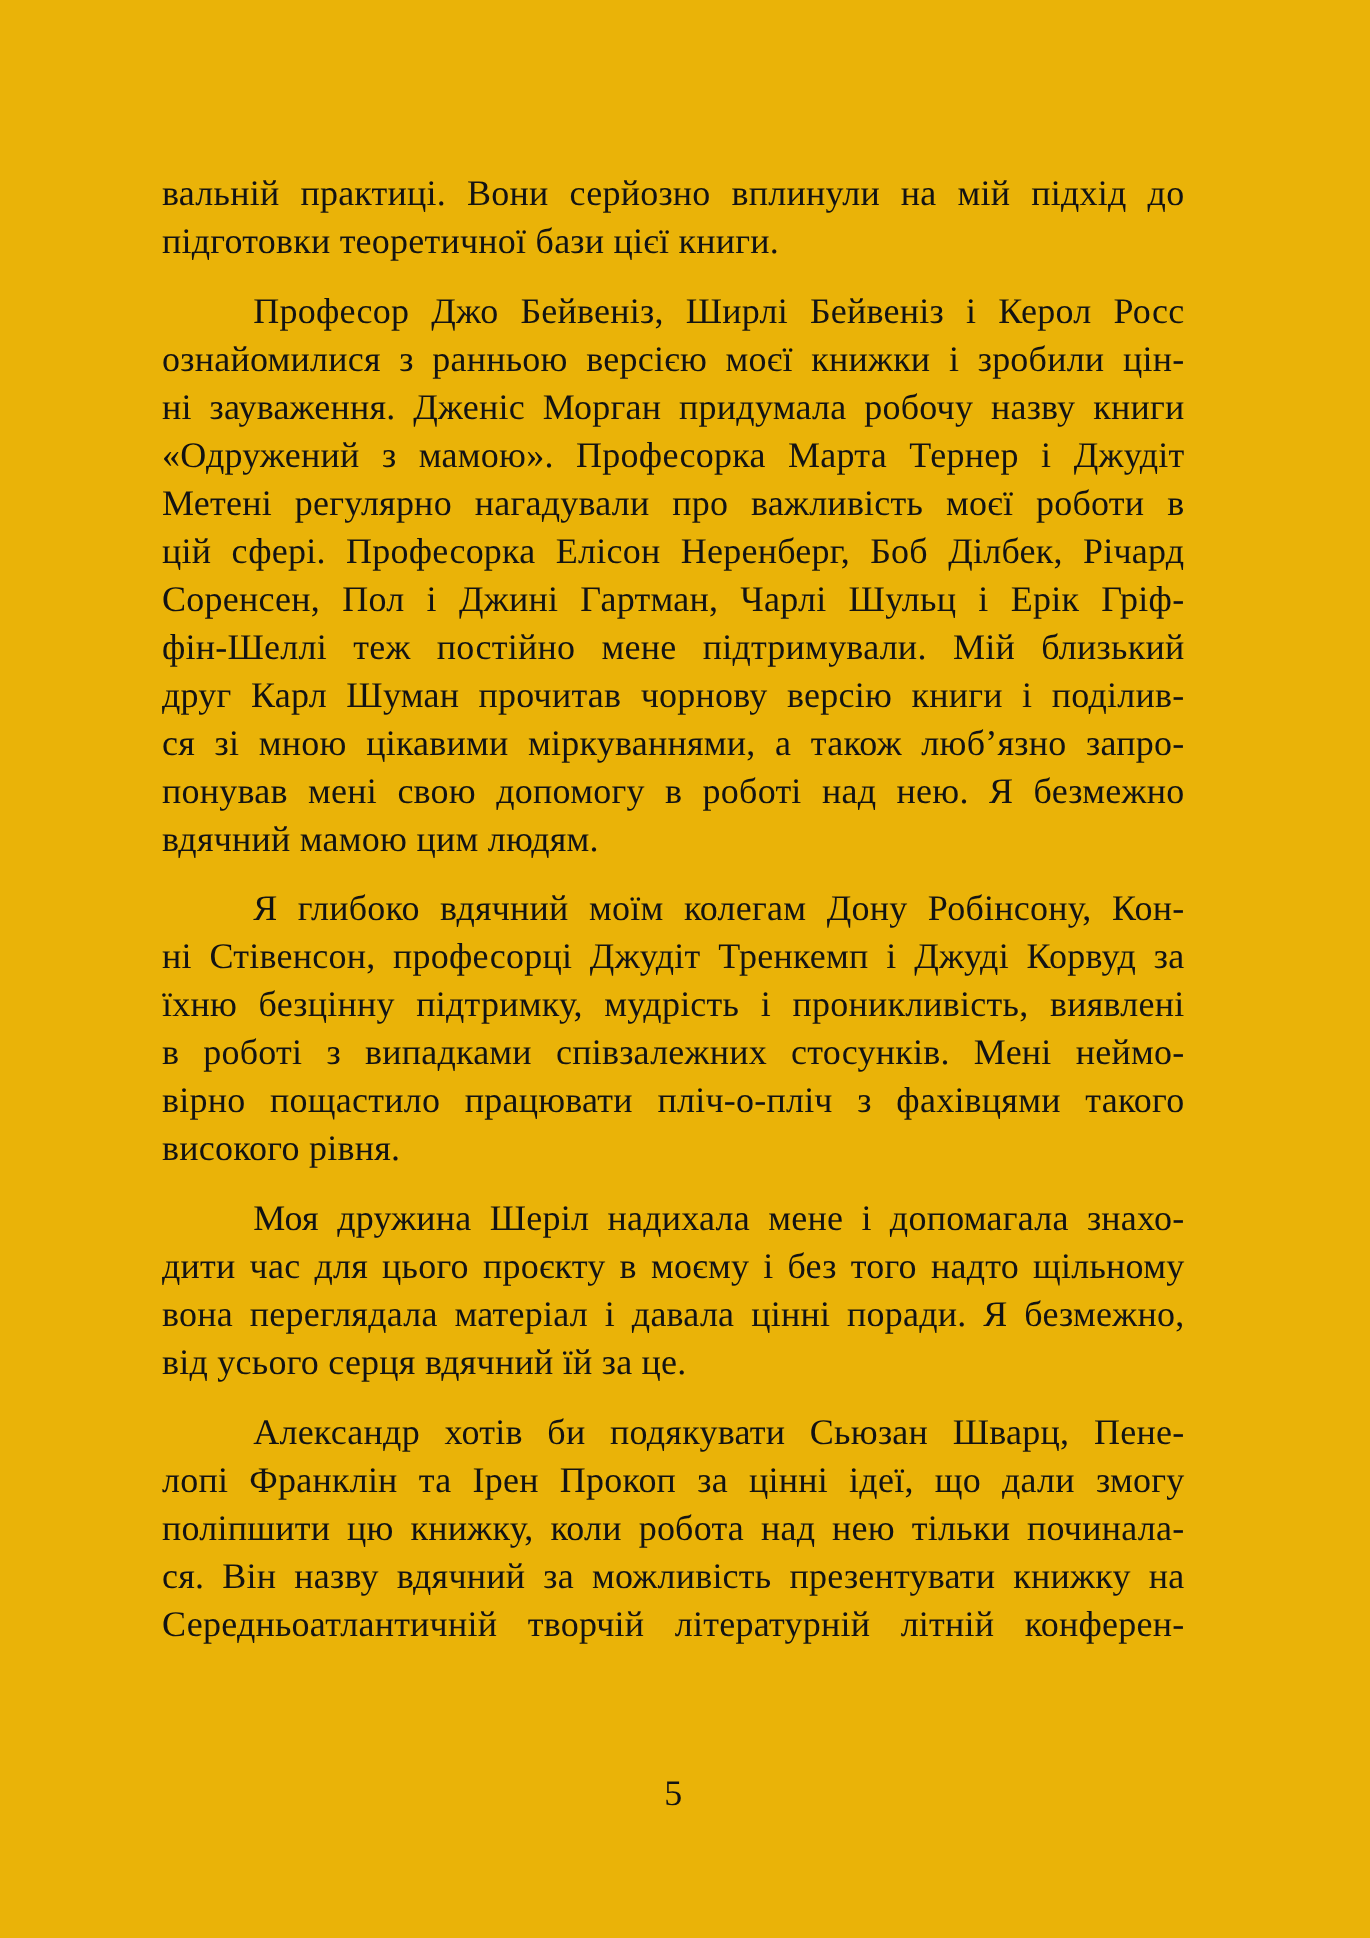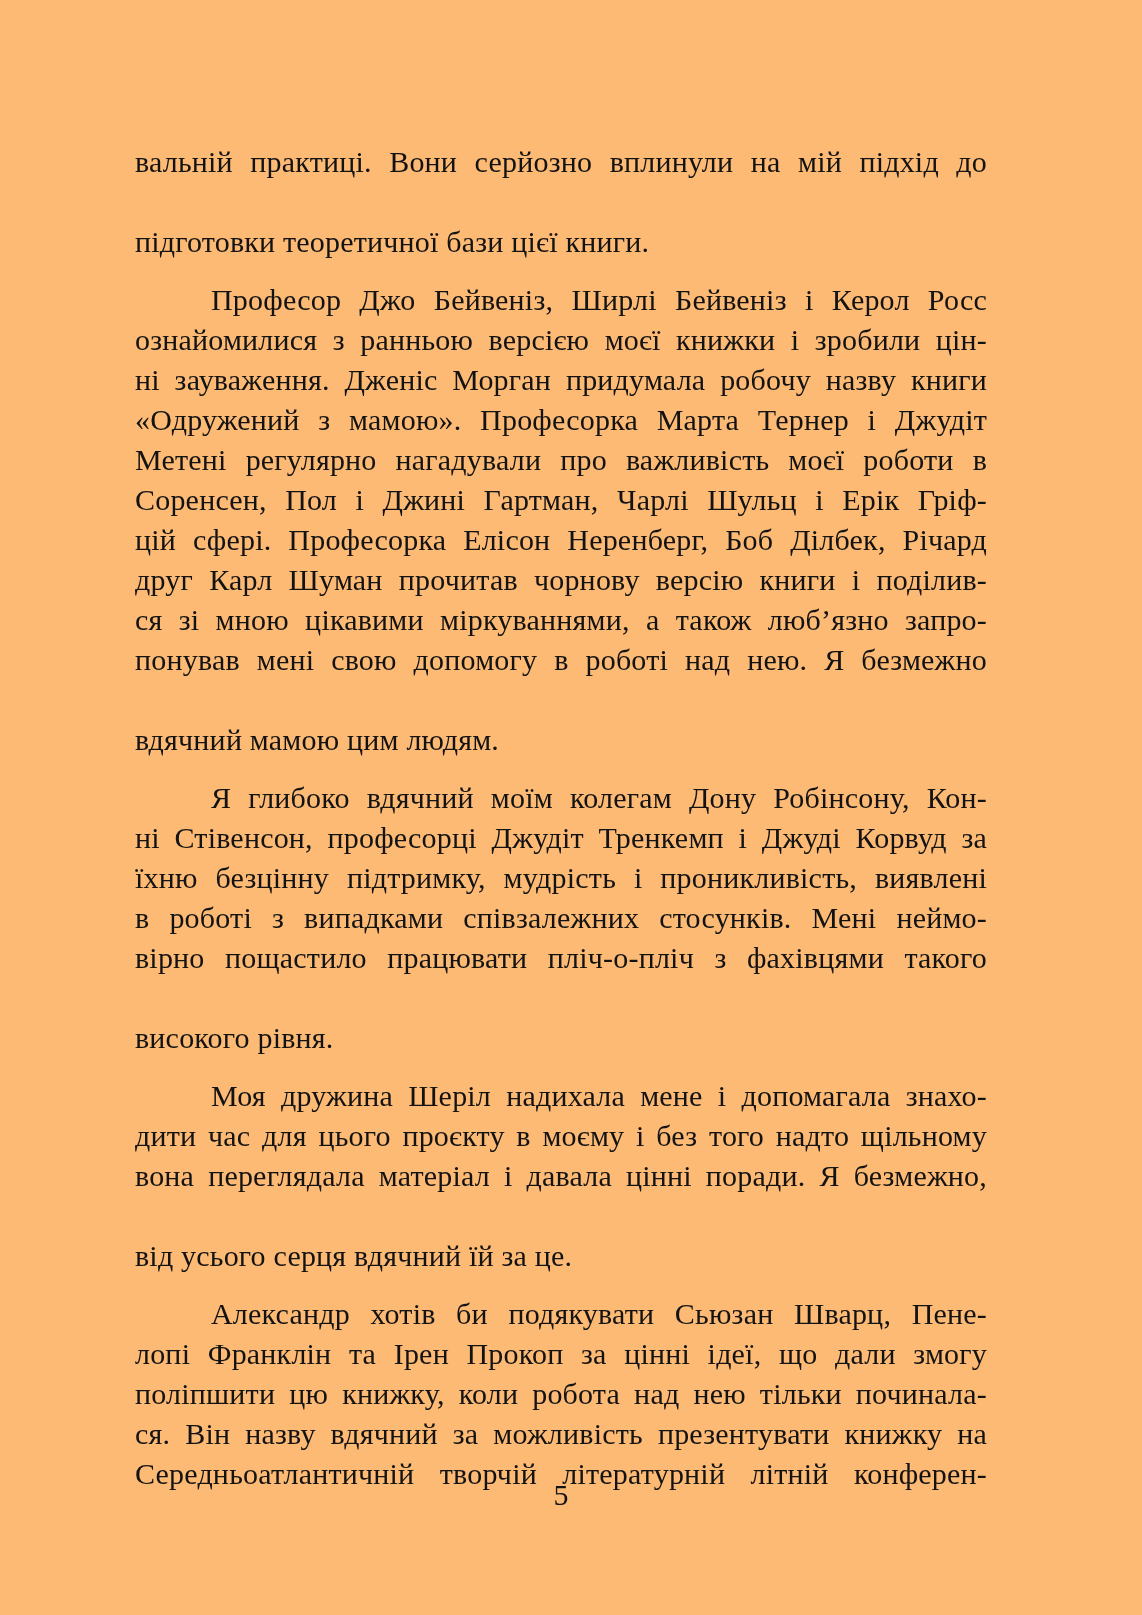--- a/index.html
+++ b/index.html
@@ -11,41 +11,40 @@
     height: 1615px;
     background: #ffffff;
     position: relative;
     font-family: "Liberation Serif", "DejaVu Serif", serif;
     color: #131313;
     overflow: hidden;
   }
   .page {
     position: absolute;
     inset: 0;
-    background: #fdba74;
+    background: #eab308;
   }
   .text-block {
     position: absolute;
     left: 135px;
     top: 142px;
     width: 852px;
     font-size: 30px;
     line-height: 40px;
     letter-spacing: 0.2px;
   }
   .paragraph {
     margin: 0 0 18px 0;
   }
   .line {
     text-align: justify;
     text-align-last: justify;
   }
   .line.last {
     text-align-last: left;
-    margin-top: 40px;
   }
   .line.indent {
     text-indent: 76px;
   }
   .page-number {
     position: absolute;
     left: 135px;
     top: 1478px;
     width: 852px;
     text-align: center;
@@ -61,22 +60,23 @@
       <div class="paragraph">
         <div class="line">вальній практиці. Вони серйозно вплинули на мій підхід до</div>
         <div class="line last">підготовки теоретичної бази цієї книги.</div>
       </div>
       <div class="paragraph">
         <div class="line indent">Професор Джо Бейвеніз, Ширлі Бейвеніз і Керол Росс</div>
         <div class="line">ознайомилися з ранньою версією моєї книжки і зробили цін-</div>
         <div class="line">ні зауваження. Дженіс Морган придумала робочу назву книги</div>
         <div class="line">«Одружений з мамою». Професорка Марта Тернер і Джудіт</div>
         <div class="line">Метені регулярно нагадували про важливість моєї роботи в</div>
+        <div class="line">цій сфері. Професорка Елісон Неренберг, Боб Ділбек, Річард</div>
         <div class="line">Соренсен, Пол і Джині Гартман, Чарлі Шульц і Ерік Гріф-</div>
-        <div class="line">цій сфері. Професорка Елісон Неренберг, Боб Ділбек, Річард</div>
+        <div class="line">фін-Шеллі теж постійно мене підтримували. Мій близький</div>
         <div class="line">друг Карл Шуман прочитав чорнову версію книги і поділив-</div>
         <div class="line">ся зі мною цікавими міркуваннями, а також люб’язно запро-</div>
         <div class="line">понував мені свою допомогу в роботі над нею. Я безмежно</div>
         <div class="line last">вдячний мамою цим людям.</div>
       </div>
       <div class="paragraph">
         <div class="line indent">Я глибоко вдячний моїм колегам Дону Робінсону, Кон-</div>
         <div class="line">ні Стівенсон, професорці Джудіт Тренкемп і Джуді Корвуд за</div>
         <div class="line">їхню безцінну підтримку, мудрість і проникливість, виявлені</div>
         <div class="line">в роботі з випадками співзалежних стосунків. Мені неймо-</div>

